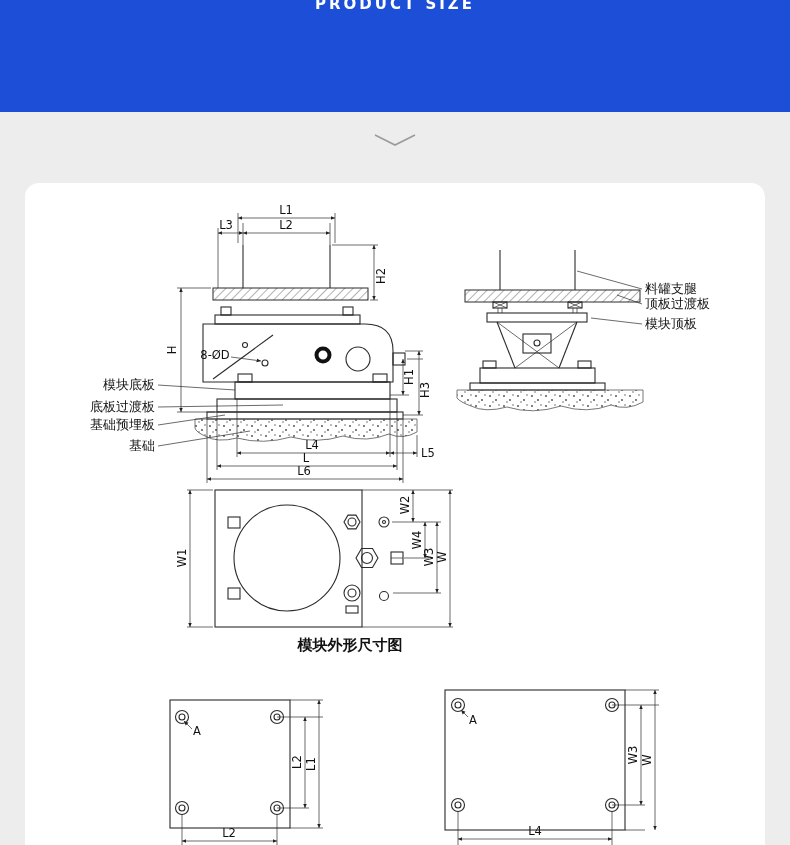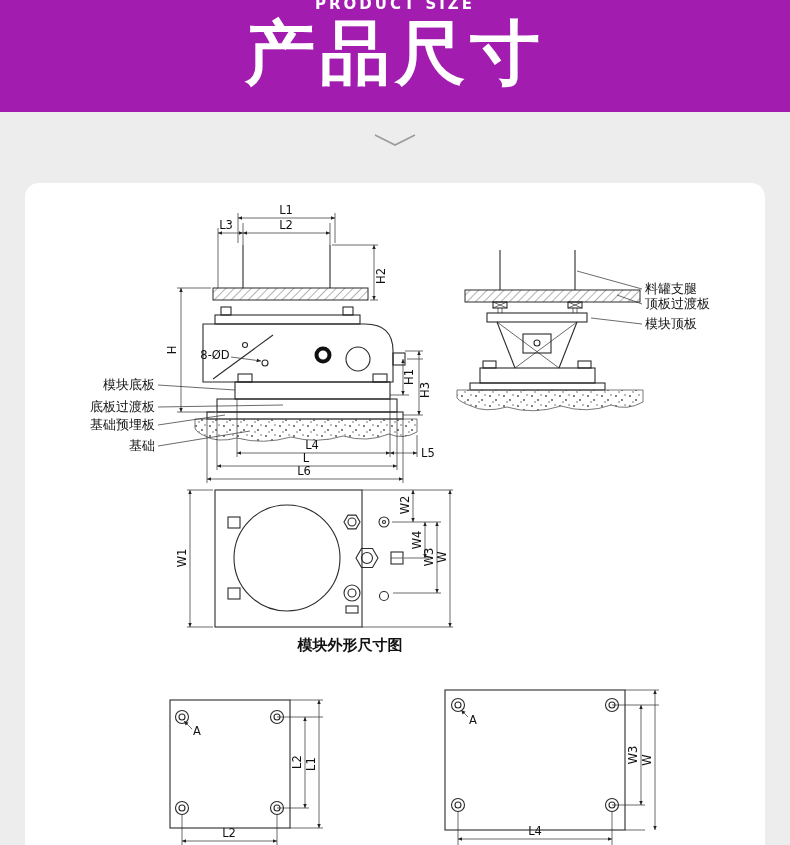--- a/index.html
+++ b/index.html
@@ -1,17 +1,17 @@
 <!DOCTYPE html>
 <html><head>
 <meta charset="utf-8">
 <style>
   html,body{margin:0;padding:0}
   .page{width:790px;height:845px;overflow:hidden;background:#ededed;font-family:"DejaVu Sans","Liberation Sans",sans-serif}
-  .header{background:#a21caf;height:112px;text-align:center;overflow:hidden}
+  .header{background:#1d4ed8;height:112px;text-align:center;overflow:hidden}
   .eyebrow{display:block;color:#ffffff;font-weight:bold;font-size:15px;letter-spacing:3px;margin-top:-5px}
   .big-title{display:block;color:#ffffff;font-weight:bold;font-size:70px;letter-spacing:5px;line-height:1.15;margin-top:0}
   .chevron-wrap{text-align:center;margin-top:20px;height:24px}
   .card{background:#ffffff;width:740px;margin:27px auto 0;border-radius:14px;height:700px;overflow:hidden}
   
   .ln{stroke:#2b2b2b;stroke-width:1.1;fill:none}
   .thin{stroke:#2b2b2b;stroke-width:0.7;fill:none}
   .dim{marker-start:url(#arr);marker-end:url(#arr)}
   .lead{marker-end:url(#arr)}
   .hatched{fill:url(#hatch);stroke:#2b2b2b;stroke-width:1}
@@ -21,21 +21,20 @@
   .cntxt{font-size:13px;fill:#111;font-family:"DejaVu Sans",sans-serif}
   .cap{font-size:15px;font-weight:bold;fill:#111;font-family:"DejaVu Sans",sans-serif}
 </style>
 </head>
 <body>
 
 <div class="page">
 
   <div class="header">
     <span class="eyebrow">PRODUCT SIZE</span>
-    <span class="big-title">产品尺寸</span>
   </div>
 
   <div class="chevron-wrap">
     <svg width="46" height="16" viewBox="0 0 46 16">
       <polyline points="3,3 23,13 43,3" fill="none" stroke="#9b9b9b" stroke-width="1.6"></polyline>
     </svg>
   </div>
 
   <div class="card">
     <svg width="740" height="680" viewBox="0 0 740 680">

